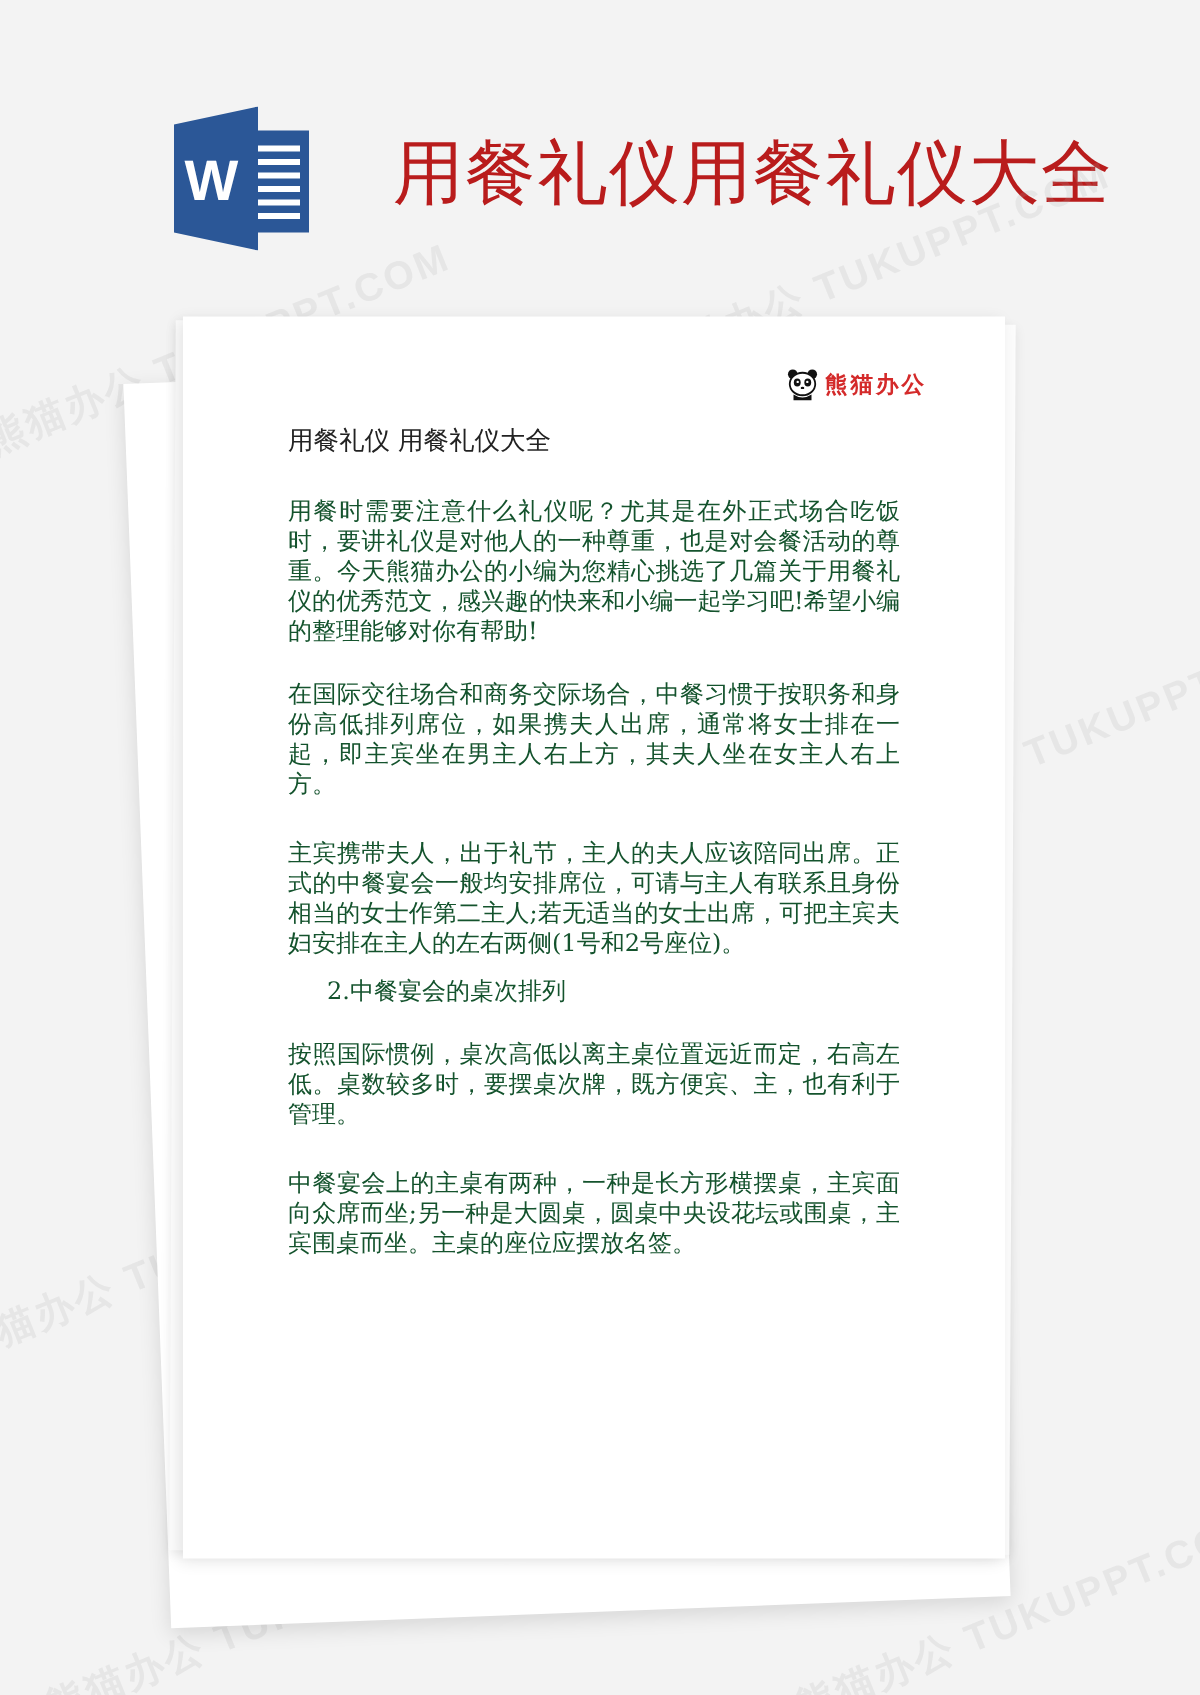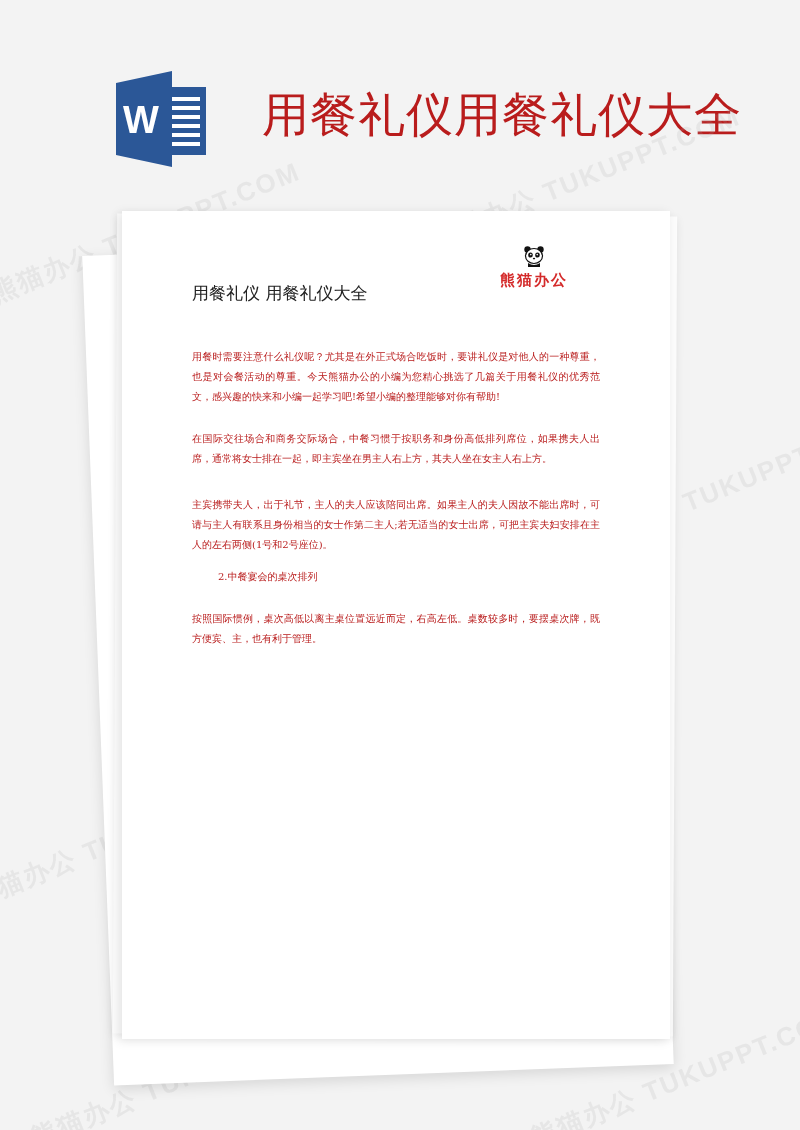--- a/index.html
+++ b/index.html
@@ -33,35 +33,35 @@
       position: absolute; left: 115px; top: 215px; width: 560px; height: 820px;
       background: #fcfcfc; transform: rotate(0.3deg);
       box-shadow: 0 2px 8px rgba(0,0,0,0.08);
     }
     .paper {
       position: absolute; left: 122px; top: 211px; width: 548px; height: 828px;
       background: #ffffff;
       box-shadow: -3px 2px 10px rgba(0,0,0,0.10);
     }
     .brand {
-      position: absolute; left: 378px; top: 34px; display: flex; align-items: center; gap: 4px; flex-direction: column;
+      position: absolute; left: 402px; top: 34px; display: flex; align-items: center; gap: 4px;
     }
     .brand-name {
       font-family: "DejaVu Sans", sans-serif; font-weight: bold; font-size: 15px;
       color: #d42a2a; letter-spacing: 2px;
     }
     .doc-title {
       position: absolute; left: 70px; top: 71px;
       font-family: "DejaVu Sans", sans-serif; font-size: 17px; color: #222;
       white-space: nowrap;
     }
     .doc-body {
-      position: absolute; left: 70px; top: 136px; width: 408px;
+      position: absolute; left: 70px; top: 120px; width: 408px;
       font-family: "DejaVu Serif", "Liberation Serif", serif;
-      font-size: 10px; line-height: 20px; color: #b91c1c;
+      font-size: 16px; line-height: 20px; color: #14532d;
     }
     .doc-body p { margin: 0; text-align: justify; }
     .doc-body .heading { padding-left: 26px; }
     .mt-s { margin-top: 12px !important; }
     .mt-m { margin-top: 22px !important; }
     .mt-l { margin-top: 26px !important; }
   </style>
 </head>
 <body>
 
@@ -106,17 +106,18 @@
       <path d="M5 18 Q11 22 17 18 L17 22 L5 22 Z" fill="#111"></path>
     </svg>
     <span class="brand-name">熊猫办公</span>
   </div>
 
   <div class="doc-title">用餐礼仪 用餐礼仪大全</div>
 
   <div class="doc-body">
     <p>用餐时需要注意什么礼仪呢？尤其是在外正式场合吃饭时，要讲礼仪是对他人的一种尊重，也是对会餐活动的尊重。今天熊猫办公的小编为您精心挑选了几篇关于用餐礼仪的优秀范文，感兴趣的快来和小编一起学习吧!希望小编的整理能够对你有帮助!</p>
     <p class="mt-m">在国际交往场合和商务交际场合，中餐习惯于按职务和身份高低排列席位，如果携夫人出席，通常将女士排在一起，即主宾坐在男主人右上方，其夫人坐在女主人右上方。</p>
-    <p class="mt-l">主宾携带夫人，出于礼节，主人的夫人应该陪同出席。如果主人的夫人因故不能出席时，可请与主人有联系且身份相当的女士作第二主人;若无适当的女士出席，可把主宾夫妇安排在主人的左右两侧(1号和2号座位)。</p>
+    <p class="mt-l">主宾携带夫人，出于礼节，主人的夫人应该陪同出席。正式的中餐宴会一般均安排席位，可请与主人有联系且身份相当的女士作第二主人;若无适当的女士出席，可把主宾夫妇安排在主人的左右两侧(1号和2号座位)。</p>
     <p class="heading mt-s">2.中餐宴会的桌次排列</p>
     <p class="mt-m">按照国际惯例，桌次高低以离主桌位置远近而定，右高左低。桌数较多时，要摆桌次牌，既方便宾、主，也有利于管理。</p>
+    <p class="mt-l">中餐宴会上的主桌有两种，一种是长方形横摆桌，主宾面向众席而坐;另一种是大圆桌，圆桌中央设花坛或围桌，主宾围桌而坐。主桌的座位应摆放名签。</p>
   </div>
 </div>
 
 </body></html>

